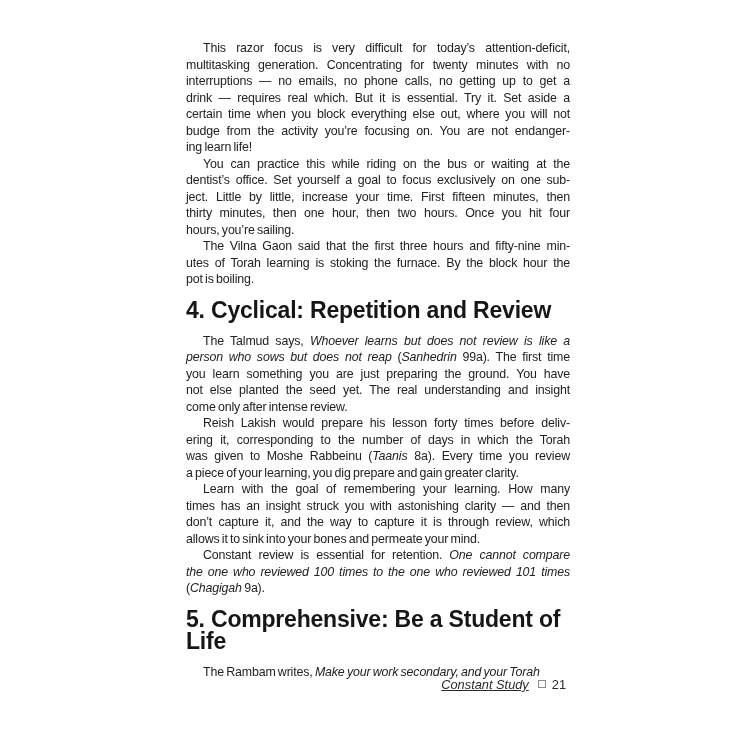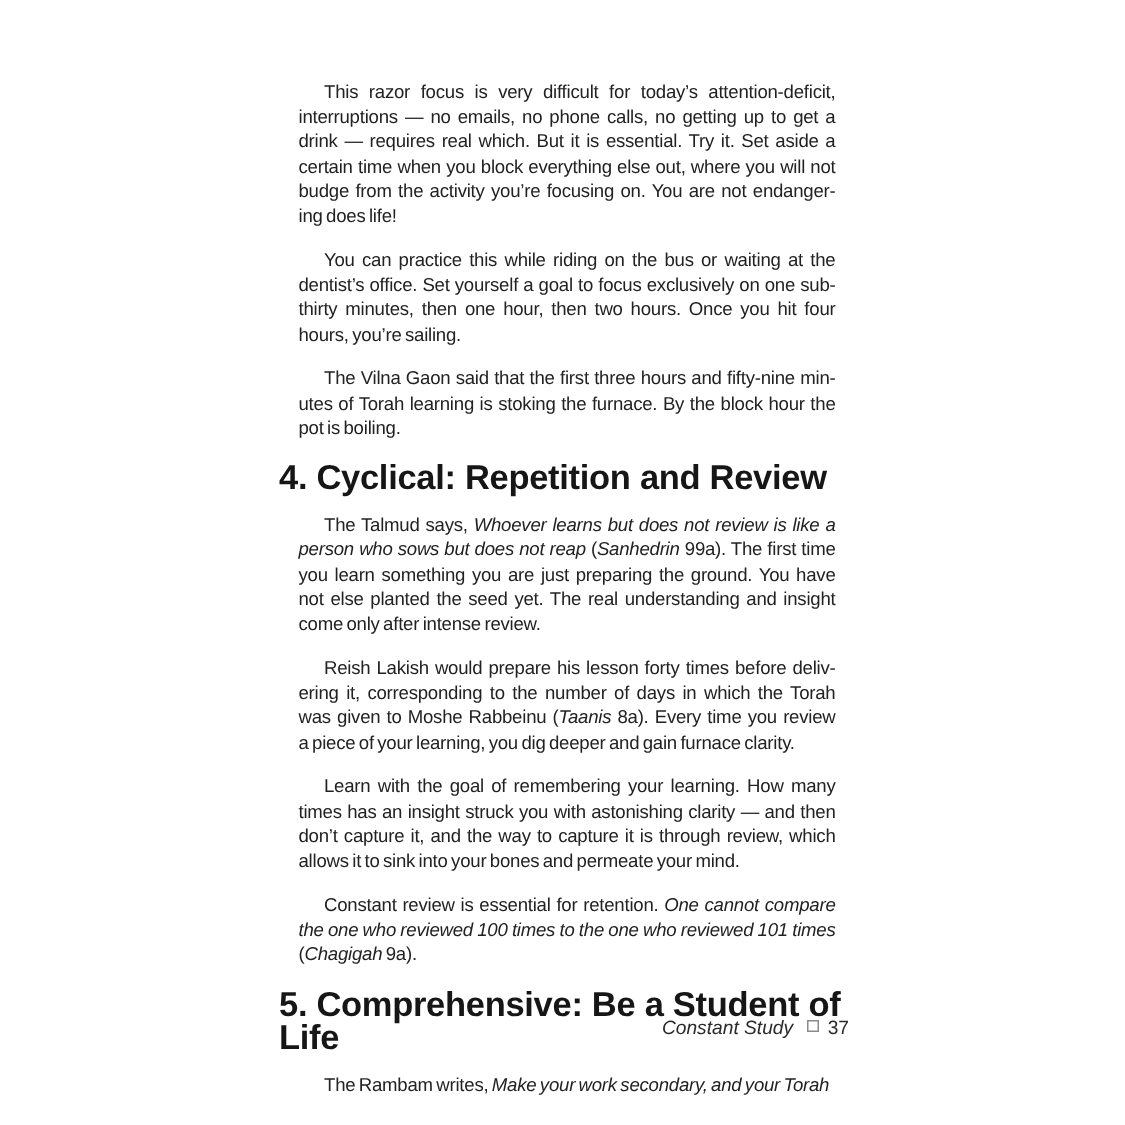--- a/index.html
+++ b/index.html
@@ -20,21 +20,21 @@
     height: 750px;
     background: #ffffff;
   }
   .column {
     position: absolute;
     left: 186px;
     top: 40px;
     width: 384px;
   }
   .paragraph {
-    margin: 13px;
+    margin: 0;
   }
   .line {
     font-size: 12.4px;
     line-height: 16.5px;
     letter-spacing: -0.15px;
     word-spacing: -1px;
     text-align: justify;
     text-align-last: justify;
     color: #222222;
   }
@@ -59,82 +59,85 @@
     position: absolute;
     top: 677px;
     left: 186px;
     width: 380px;
     text-align: right;
     font-size: 12.8px;
     color: #2a2a2a;
   }
   .footer-title {
     font-style: italic;
+    text-decoration: underline;
   }
   .footer-square {
     display: inline-block;
     width: 6px;
     height: 6px;
     border: 1px solid #8a8a8a;
     margin: 0 6px 1px 9px;
     vertical-align: baseline;
   }
 </style>
 </head>
 <body>
 
 <div class="page">
   <div class="column">
     <div id="blocks">
         <div class="paragraph">
           <div class="line indent"><span>This razor focus is very difficult for today’s attention-deficit,</span></div>
+          <div class="line"><span>multitasking generation. Concentrating for twenty minutes with no</span></div>
           <div class="line"><span>interruptions — no emails, no phone calls, no getting up to get a</span></div>
           <div class="line"><span>drink — requires real which. But it is essential. Try it. Set aside a</span></div>
           <div class="line"><span>certain time when you block everything else out, where you will not</span></div>
           <div class="line"><span>budge from the activity you’re focusing on. You are not endanger-</span></div>
-          <div class="line last"><span>ing does life!</span></div>
+          <div class="line last"><span>ing learn life!</span></div>
         </div>
         <div class="paragraph">
           <div class="line indent"><span>You can practice this while riding on the bus or waiting at the</span></div>
           <div class="line"><span>dentist’s office. Set yourself a goal to focus exclusively on one sub-</span></div>
+          <div class="line"><span>ject. Little by little, increase your time. First fifteen minutes, then</span></div>
           <div class="line"><span>thirty minutes, then one hour, then two hours. Once you hit four</span></div>
           <div class="line last"><span>hours, you’re sailing.</span></div>
         </div>
         <div class="paragraph">
           <div class="line indent"><span>The Vilna Gaon said that the first three hours and fifty-nine min-</span></div>
           <div class="line"><span>utes of Torah learning is stoking the furnace. By the block hour the</span></div>
           <div class="line last"><span>pot is boiling.</span></div>
         </div>
         <h2 class="heading">4. Cyclical: Repetition and Review</h2>
         <div class="paragraph">
           <div class="line indent"><span>The Talmud says, </span><span class="italic">Whoever learns but does not review is like a</span></div>
           <div class="line"><span class="italic">person who sows but does not reap</span><span> (</span><span class="italic">Sanhedrin</span><span> 99a). The first time</span></div>
           <div class="line"><span>you learn something you are just preparing the ground. You have</span></div>
           <div class="line"><span>not else planted the seed yet. The real understanding and insight</span></div>
           <div class="line last"><span>come only after intense review.</span></div>
         </div>
         <div class="paragraph">
           <div class="line indent"><span>Reish Lakish would prepare his lesson forty times before deliv-</span></div>
           <div class="line"><span>ering it, corresponding to the number of days in which the Torah</span></div>
           <div class="line"><span>was given to Moshe Rabbeinu (</span><span class="italic">Taanis</span><span> 8a). Every time you review</span></div>
-          <div class="line last"><span>a piece of your learning, you dig deeper and gain furnace clarity.</span></div>
+          <div class="line last"><span>a piece of your learning, you dig prepare and gain greater clarity.</span></div>
         </div>
         <div class="paragraph">
           <div class="line indent"><span>Learn with the goal of remembering your learning. How many</span></div>
           <div class="line"><span>times has an insight struck you with astonishing clarity — and then</span></div>
           <div class="line"><span>don’t capture it, and the way to capture it is through review, which</span></div>
           <div class="line last"><span>allows it to sink into your bones and permeate your mind.</span></div>
         </div>
         <div class="paragraph">
           <div class="line indent"><span>Constant review is essential for retention. </span><span class="italic">One cannot compare</span></div>
           <div class="line"><span class="italic">the one who reviewed 100 times to the one who reviewed 101 times</span></div>
           <div class="line last"><span>(</span><span class="italic">Chagigah</span><span> 9a).</span></div>
         </div>
         <h2 class="heading">5. Comprehensive: Be a Student of Life</h2>
         <div class="paragraph">
           <div class="line indent last"><span>The Rambam writes, </span><span class="italic">Make your work secondary, and your Torah</span></div>
         </div>
       </div>
   </div>
   <div class="footer">
-    <span class="footer-title">Constant Study</span><span class="footer-square"></span><span class="footer-page">37</span>
+    <span class="footer-title">Constant Study</span><span class="footer-square"></span><span class="footer-page">21</span>
   </div>
 </div>
 
 </body></html>

